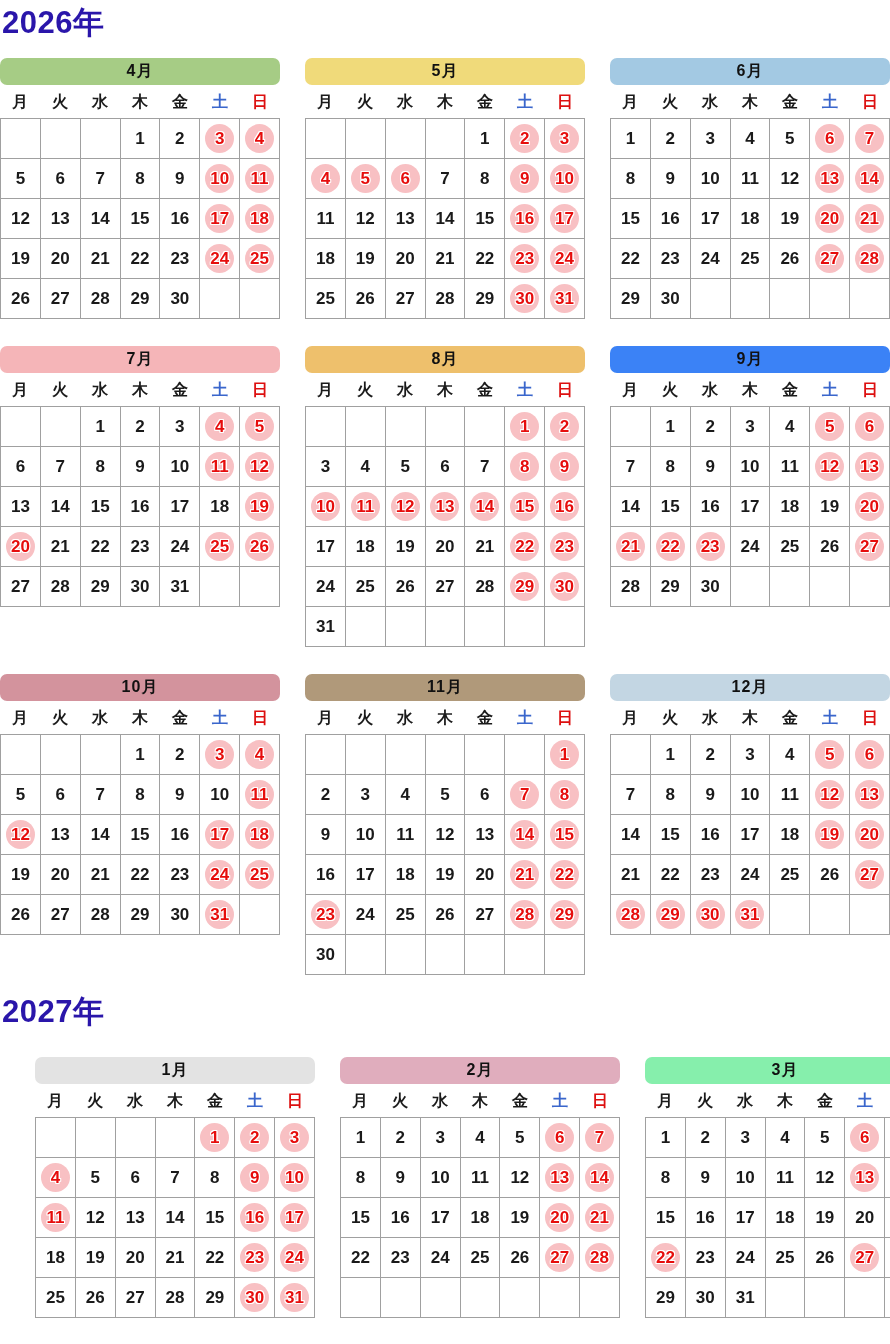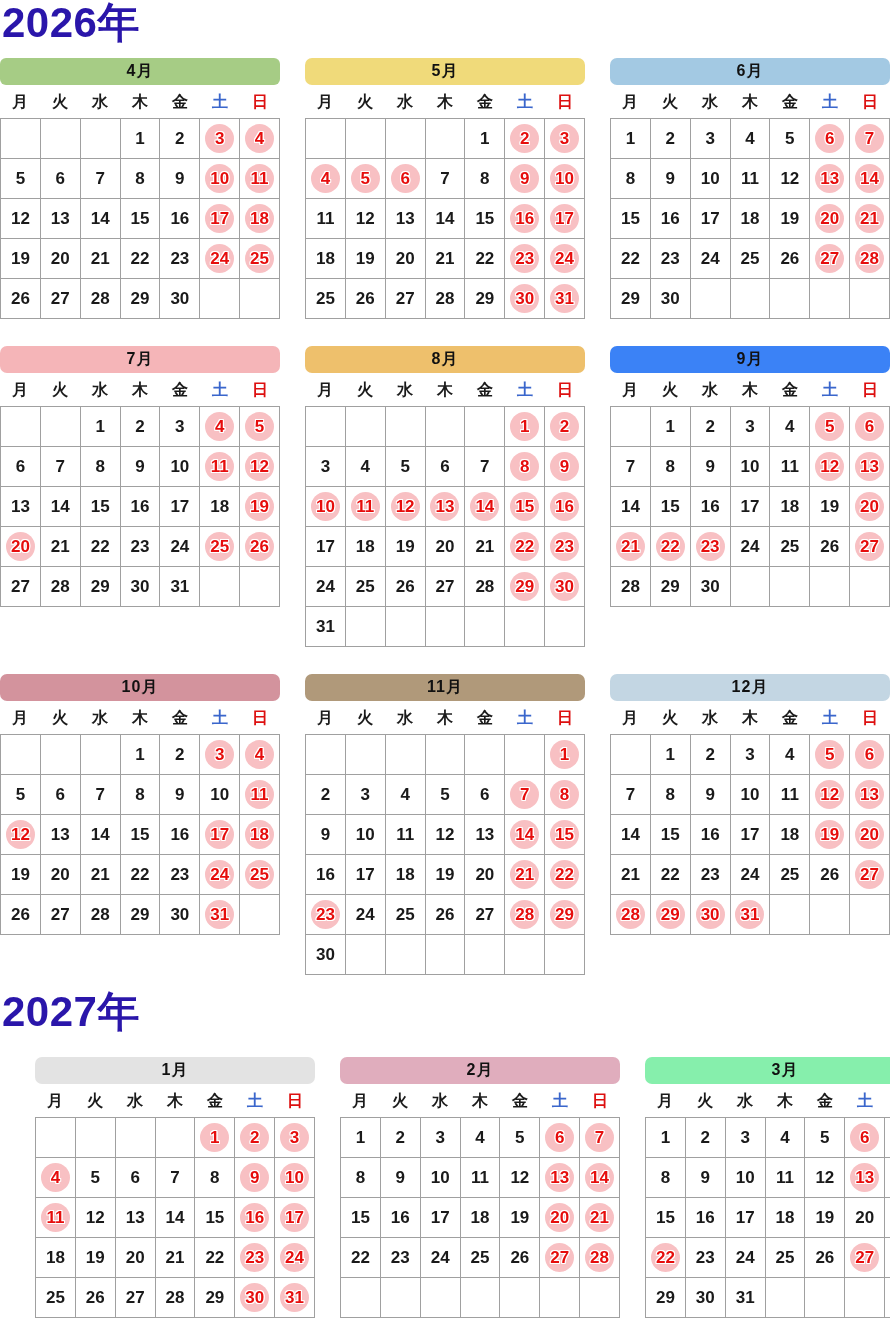--- a/index.html
+++ b/index.html
@@ -4,21 +4,21 @@
 <style>
   html, body { margin: 0; padding: 0; }
   body {
     width: 890px; height: 1344px; overflow: hidden;
     background: #ffffff;
     font-family: "Liberation Sans", "DejaVu Sans", sans-serif;
     font-weight: 700;
   }
   .year-title {
     margin: 5px 0 0 2px;
-    font-size: 42px; line-height: 36px;
+    font-size: 31px; line-height: 36px;
     color: var(--year-title, #2a16aa);
     letter-spacing: 0.5px;
   }
   .months-grid {
     margin-top: 17px;
     display: grid;
     grid-template-columns: repeat(3, 280px);
     column-gap: 25px;
     row-gap: 27px;
     align-items: start;
@@ -70,21 +70,21 @@
       0 -1px 0 #fff, 0 1px 0 #fff, -1px 0 0 #fff, 1px 0 0 #fff;
   }
 </style>
 </head>
 <body>
 
 <div class="year-section">
   <h1 class="year-title">2026年</h1>
   <div class="months-grid">
       <div class="month">
-    <div class="month-header" style="background: rgb(166, 204, 133); border-radius: 6px;">
+    <div class="month-header" style="background: rgb(166, 204, 133);">
       <span class="month-name">4月</span>
     </div>
     <div class="weekdays">
           <span class="wd" style="color: rgb(26, 26, 26);">月</span>
           <span class="wd" style="color: rgb(26, 26, 26);">火</span>
           <span class="wd" style="color: rgb(26, 26, 26);">水</span>
           <span class="wd" style="color: rgb(26, 26, 26);">木</span>
           <span class="wd" style="color: rgb(26, 26, 26);">金</span>
           <span class="wd" style="color: rgb(58, 102, 204);">土</span>
           <span class="wd" style="color: rgb(221, 16, 16);">日</span>

